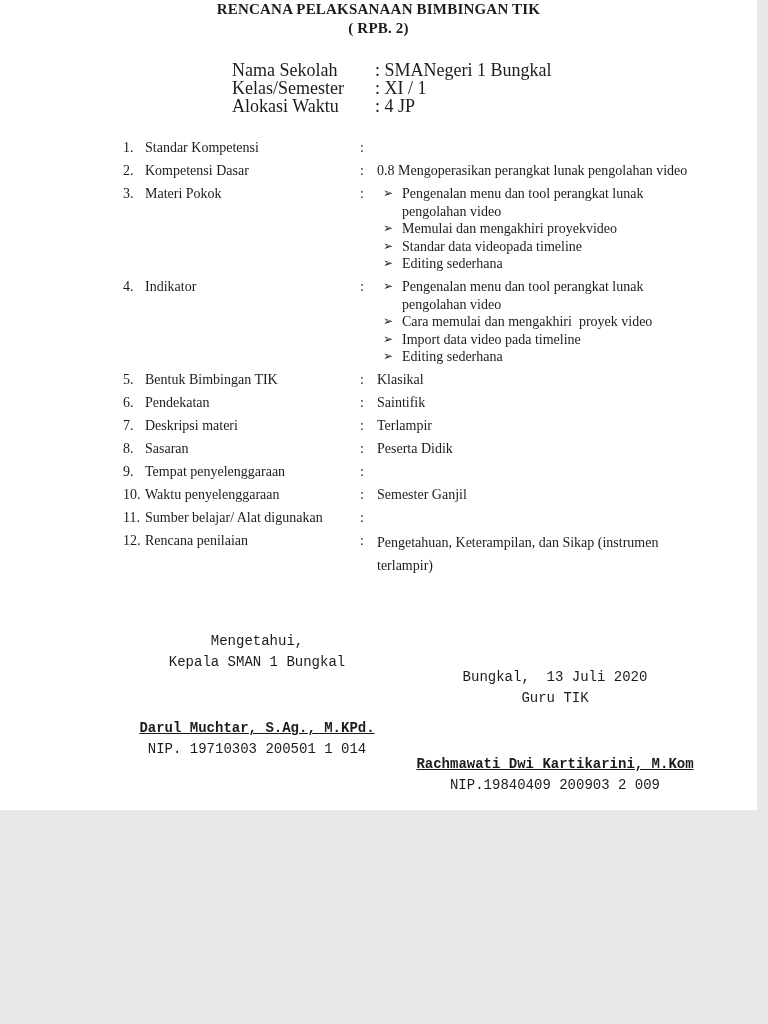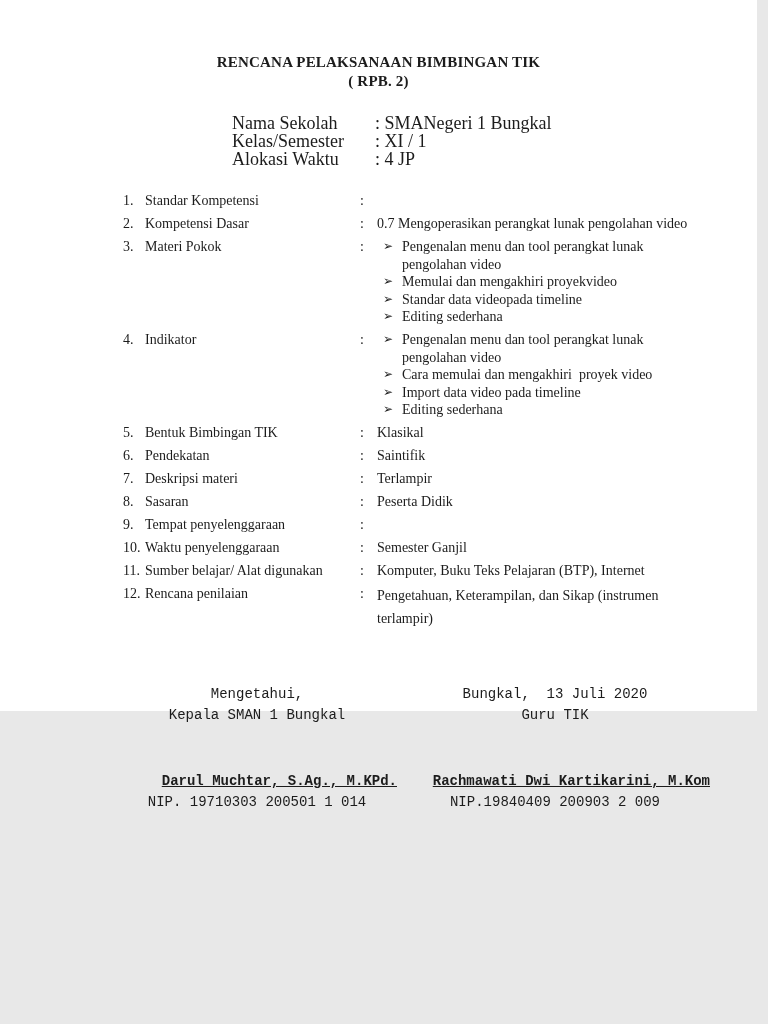--- a/index.html
+++ b/index.html
@@ -5,23 +5,22 @@
   * { margin: 0; padding: 0; box-sizing: border-box; }
   html, body {
     width: 768px; height: 1024px;
     background: #e8e8e8;
     font-family: "Liberation Serif", serif;
     color: #1c1c1c;
     overflow: hidden;
   }
   .page {
     position: absolute; top: 0; left: 0;
-    width: 757px; height: 711px;
+    width: 757px; height: 810px;
     background: #ffffff;
-    padding-top: 53px;
   }
   .doc-title {
     text-align: center;
     font-weight: bold;
     font-size: 15px;
     line-height: 19px;
     letter-spacing: 0.2px;
   }
   .meta { margin: 23px 0 0 232px; }
   .meta-row { display: flex; font-size: 18px; line-height: 18px; }
@@ -42,22 +41,22 @@
 
   .bullets { padding-left: 6px; }
   .bullet { display: flex; }
   .bmark { flex: 0 0 19px; width: 19px; font-size: 12px; line-height: 17.5px; }
   .btext { white-space: pre-wrap; }
 
   .sigs { display: flex; margin-top: 54px; font-size: 14px; }
   .sig-col { text-align: center; line-height: 21px; }
   .sig-col div { white-space: pre-wrap; font-family: Liberation Mono, monospace; }
   .sig-col.left  { margin-left: 117px; width: 280px; }
-  .sig-col.right { margin-left: 3px;  width: 310px; }
-  .sig-name { font-weight: bold; text-decoration: underline; margin-top: 45px; text-align: right; }
+  .sig-col.right { margin-left: 3px;  width: 310px; margin-top: 36px; }
+  .sig-name { font-weight: bold; text-decoration: underline; margin-top: 45px; }
 </style>
 </head>
 <body>
 
 <div class="page">
 
   <div class="doc-title">
     <div>RENCANA PELAKSANAAN BIMBINGAN TIK</div>
     <div>( RPB. 2)</div>
   </div>
@@ -82,21 +81,21 @@
     <div class="item">
       <span class="item-num">1.</span>
       <span class="item-label">Standar Kompetensi</span>
       <span class="item-colon">:</span>
     </div>
 
     <div class="item">
       <span class="item-num">2.</span>
       <span class="item-label">Kompetensi Dasar</span>
       <span class="item-colon">:</span>
-      <span class="item-value">0.7 Mengoperasikan perangkat lunak pengolahan video</span>
+      <span class="item-value">0.8 Mengoperasikan perangkat lunak pengolahan video</span>
     </div>
 
     <div class="item">
       <span class="item-num">3.</span>
       <span class="item-label">Materi Pokok</span>
       <span class="item-colon">:</span>
       <div class="bullets">
         <div class="bullet">
           <span class="bmark">➢</span>
           <span class="btext">Pengenalan menu dan tool perangkat lunak pengolahan video</span>
@@ -178,21 +177,20 @@
       <span class="item-num">10.</span>
       <span class="item-label">Waktu penyelenggaraan</span>
       <span class="item-colon">:</span>
       <span class="item-value">Semester Ganjil</span>
     </div>
 
     <div class="item">
       <span class="item-num">11.</span>
       <span class="item-label">Sumber belajar/ Alat digunakan</span>
       <span class="item-colon">:</span>
-      <span class="item-value">Komputer, Buku Teks Pelajaran (BTP), Internet</span>
     </div>
 
     <div class="item loose">
       <span class="item-num">12.</span>
       <span class="item-label">Rencana penilaian</span>
       <span class="item-colon">:</span>
       <span class="item-value">Pengetahuan, Keterampilan, dan Sikap (instrumen terlampir)</span>
     </div>
 
   </div>

